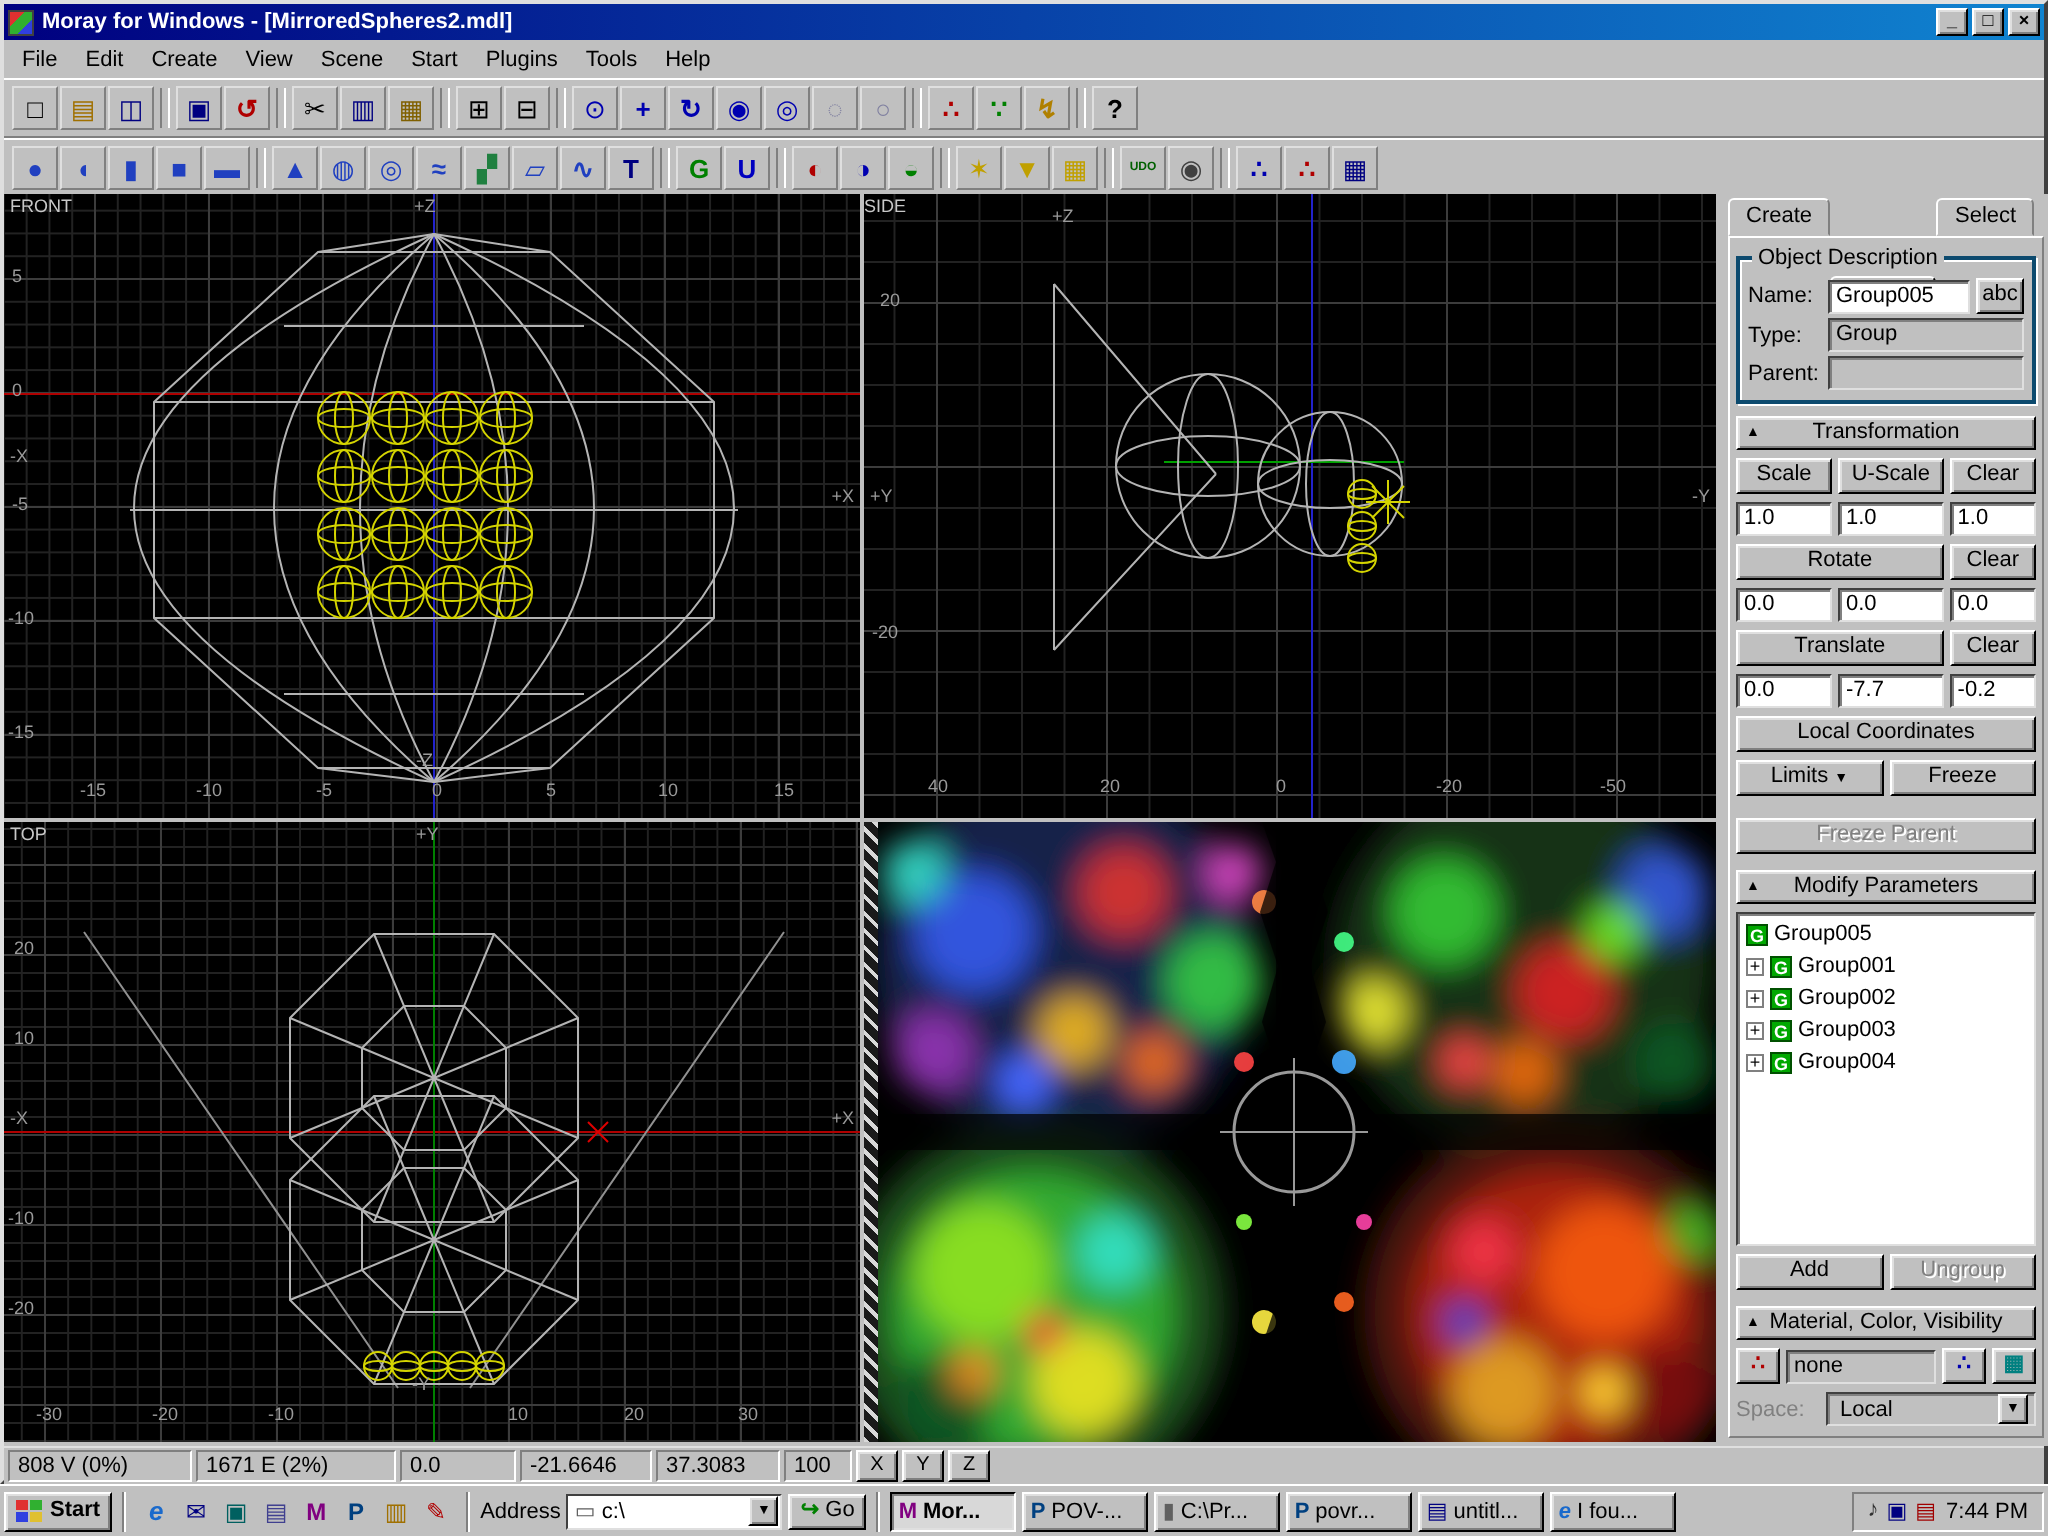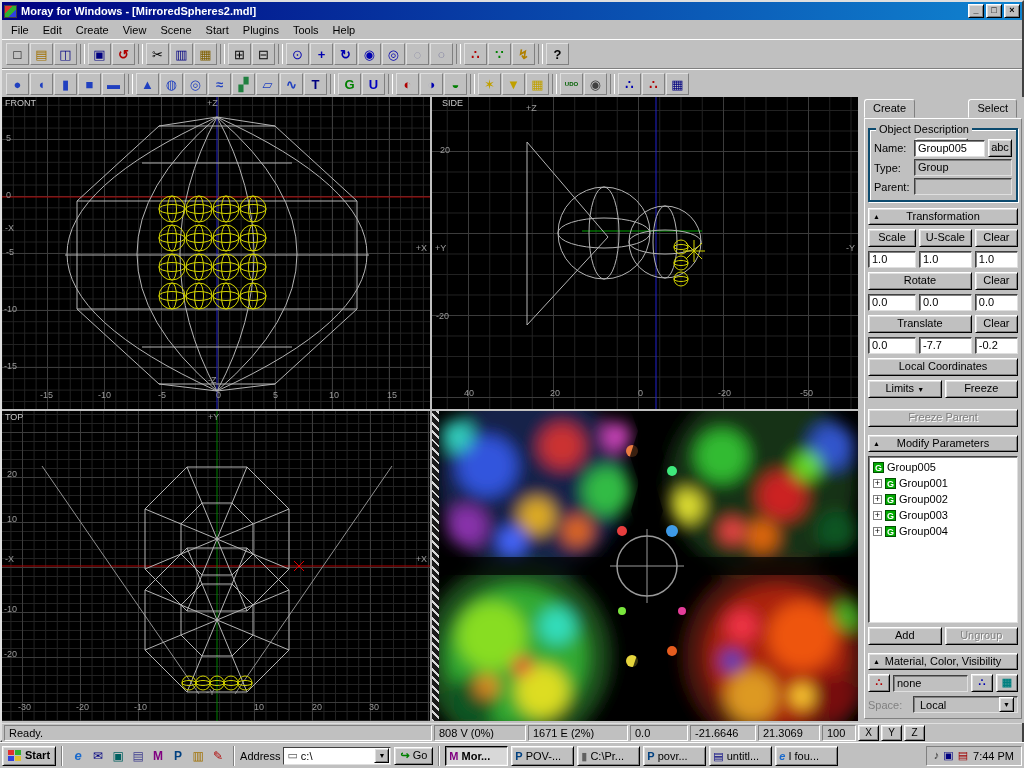--- a/index.html
+++ b/index.html
@@ -259,21 +259,21 @@
           <use href="#wsphB" x="249" y="182"></use>
         <g stroke="#d4d400">
           <line x1="254" y1="146" x2="270" y2="162"></line>
             <line x1="254" y1="162" x2="270" y2="146"></line>
           <line x1="262" y1="143" x2="262" y2="165"></line>
             <line x1="251" y1="154" x2="273" y2="154"></line>
         </g>
       </svg>
       <div>
 
-      <span class="vplabel" style="left:10px;top:1px;color:#c8c8c8">SIDE</span>
+      <span class="vplabel" style="left:0;top:1px;color:#c8c8c8">SIDE</span>
           <span class="vplabel" style="left:94px;top:6px">+Z</span>
           <span class="vplabel" style="left:3px;top:146px">+Y</span>
           <span class="vplabel" style="right:3px;top:146px">-Y</span>
           <span class="vplabel" style="left:8px;top:48px">20</span>
           <span class="vplabel" style="left:4px;top:214px">-20</span>
           <span class="vplabel" style="left:32px;top:291px">40</span>
           <span class="vplabel" style="left:118px;top:291px">20</span>
           <span class="vplabel" style="left:206px;top:291px">0</span>
           <span class="vplabel" style="left:286px;top:291px">-20</span>
           <span class="vplabel" style="left:368px;top:291px">-50</span>
@@ -524,26 +524,25 @@
             <span class="cval">Local</span>
             <span class="dropbtn">▼</span>
           </span>
         </div>
 
       </div>
     </div>
   </div>
 
   <div class="statusbar">
-    <span class="sbpanel" id="sb-msg">Ready.</span>
     <span class="sbpanel" style="width:92px">808 V (0%)</span>
     <span class="sbpanel" style="width:100px">1671 E (2%)</span>
     <span class="sbpanel" style="width:58px">0.0</span>
     <span class="sbpanel" style="width:66px">-21.6646</span>
-    <span class="sbpanel" style="width:62px">21.3069</span>
+    <span class="sbpanel" style="width:62px">37.3083</span>
     <span class="sbpanel" style="width:34px">100</span>
     <span class="btn axisbtn">X</span>
     <span class="btn axisbtn">Y</span>
     <span class="btn axisbtn">Z</span>
   </div>
 </div>
 
 <div class="taskbar">
   <span class="btn startbtn">
     <span class="winflag">

